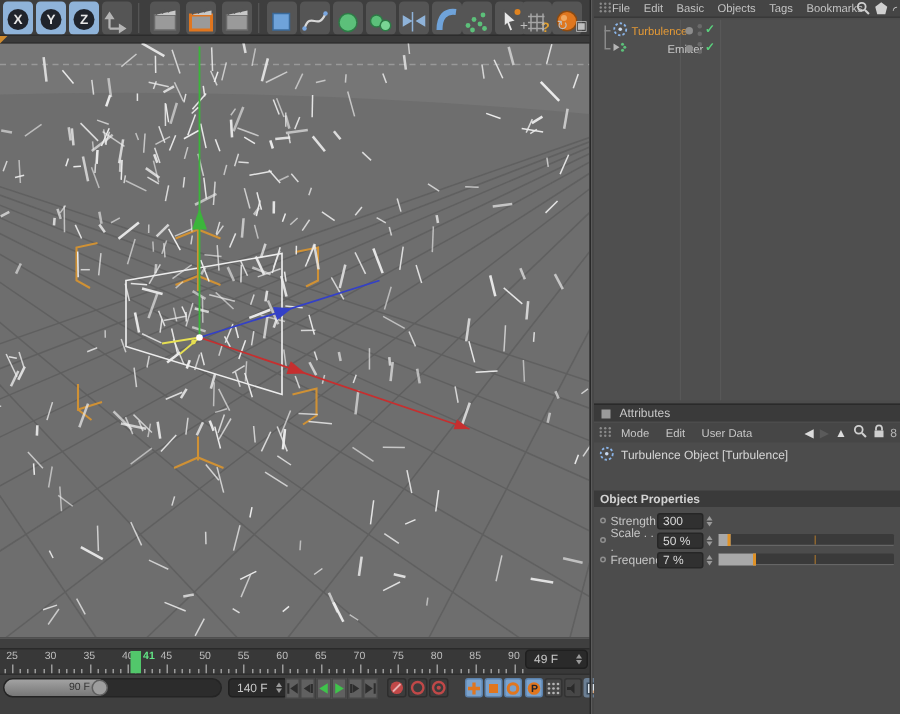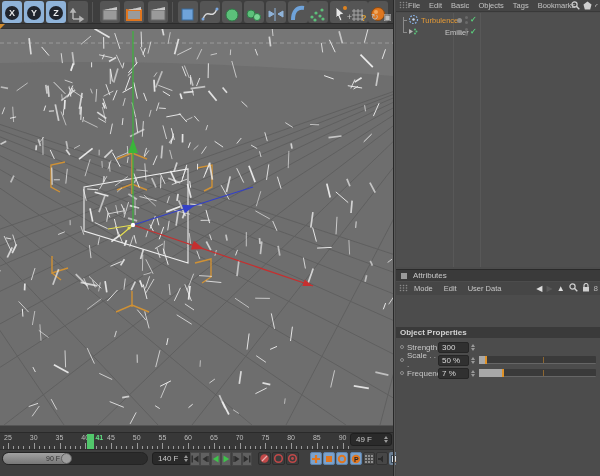--- a/index.html
+++ b/index.html
@@ -930,20 +930,27 @@
         <span><svg width="9" height="9" viewBox="0 0 9 9">
             <circle cx="3.5" cy="3.5" r="2.6" stroke="#cfcfcf" fill="none" stroke-width="1.2"></circle>
             <line x1="5.6" y1="5.6" x2="8.3" y2="8.3" stroke="#cfcfcf" stroke-width="1.4"></line>
           </svg></span>
         <span><svg width="8" height="9" viewBox="0 0 8 9">
             <path d="M2,4 V2.5 a2,2 0 0 1 4,0 V4" stroke="#cfcfcf" fill="none" stroke-width="1.2"></path>
             <rect x="1" y="4" width="6" height="4.5" fill="#cfcfcf"></rect>
           </svg></span>
         <span style="color: rgb(181, 181, 181);">8</span>
       </div>
+    <div class="at-objhead">
+      <span id="atobicon"><svg width="11" height="11" viewBox="0 0 11 11">
+            <circle cx="5.5" cy="5.5" r="4" stroke="#8ab4e8" fill="none" stroke-width="1.2" stroke-dasharray="1.6,1.4"></circle>
+            <circle cx="5.5" cy="5.5" r="1.2" fill="#c8d8ee"></circle>
+          </svg></span>
+      <span style="margin-left:4px;">Turbulence Object [Turbulence]</span>
+    </div>
     <div class="at-section">
       <span>Object Properties</span>
     </div>
     <div id="atprops">
         <div class="prow" style="top: 341px;">
           <span class="adot"></span>
           <span class="plabel">Strength</span>
           <span class="pfield">
             <span>300</span>
           </span>

